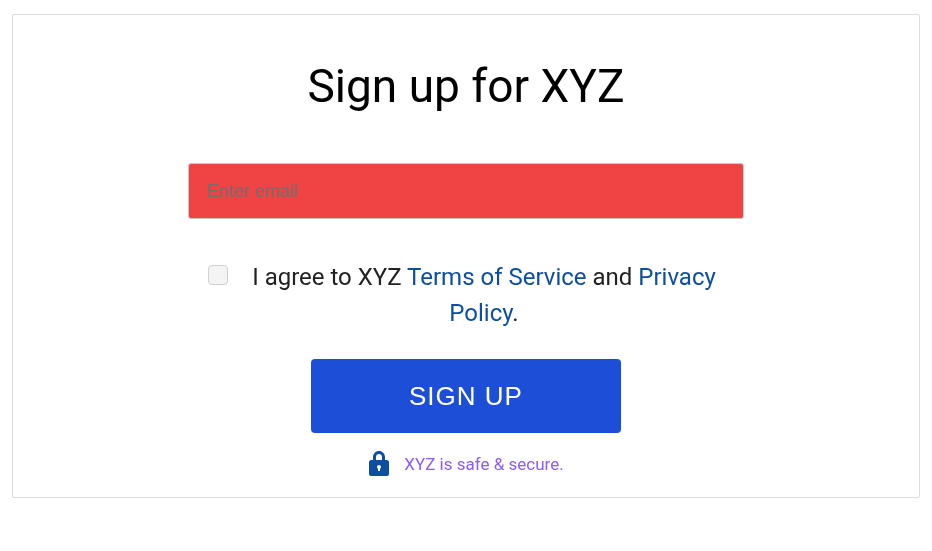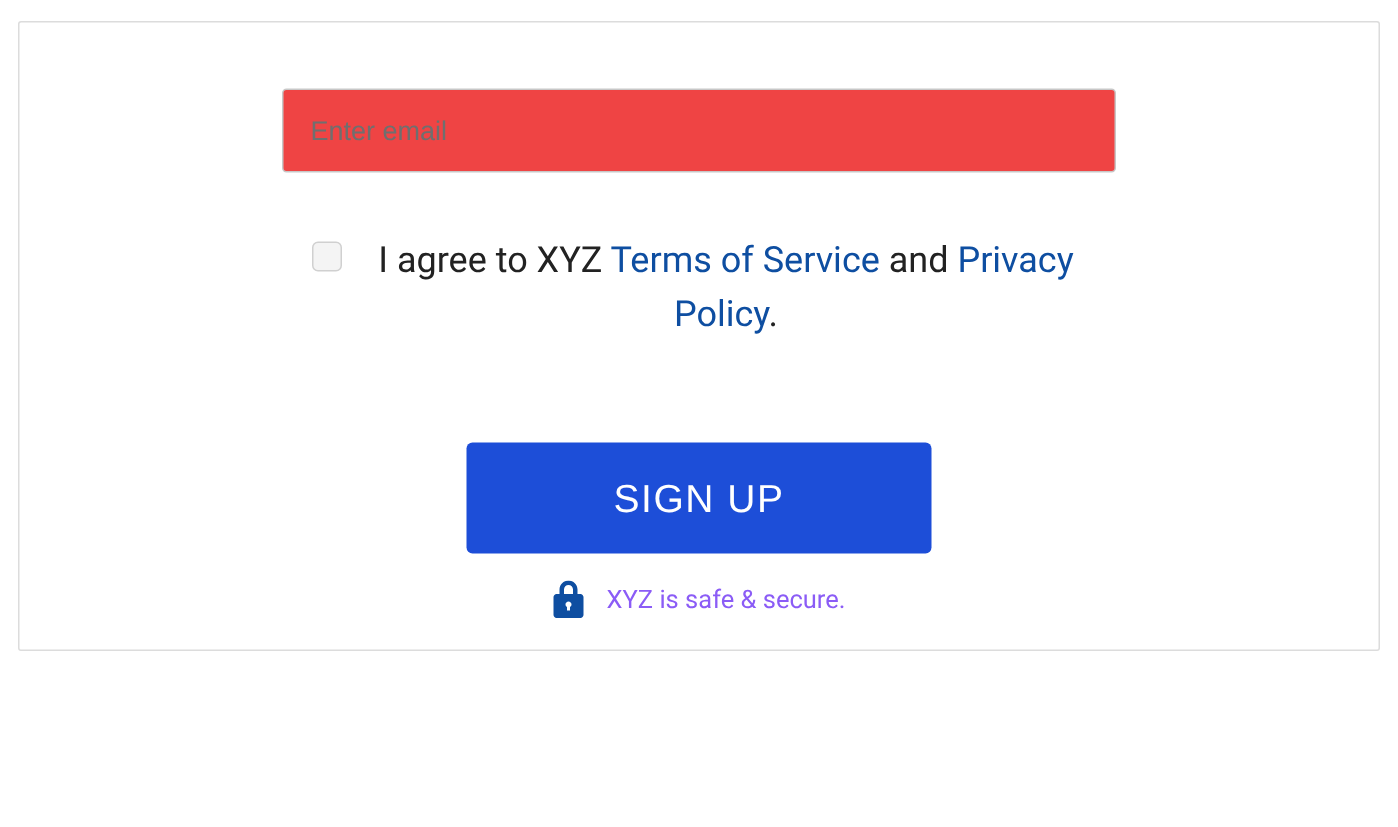--- a/index.html
+++ b/index.html
@@ -46,21 +46,21 @@
       margin-bottom: 40px;
     }
     .email-input::placeholder {
       color: #6f6f6f;
     }
     .agreement-row {
       display: flex;
       align-items: flex-start;
       justify-content: center;
       gap: 16px;
-      margin-bottom: 68px;
+      margin-bottom: 28px;
       width: 556px;
     }
     .checkbox {
       appearance: none;
       -webkit-appearance: none;
       width: 20px;
       height: 20px;
       border: 1px solid #d0d0d0;
       border-radius: 4px;
       background: #f4f4f4;
@@ -99,20 +99,21 @@
       font-size: 17px;
     }
     .lock-icon svg {
       display: block;
     }
   </style>
 </head>
 <body>
 
 <div class="card">
+  <h1 class="title">Sign up for XYZ</h1>
 
   <input type="text" class="email-input" placeholder="Enter email" style="">
 
   <div class="agreement-row">
     <input type="checkbox" class="checkbox" style="">
     <div class="agreement-text">
       <span>I agree to XYZ </span><a href="#">Terms of Service</a><span> and </span><a href="#">Privacy Policy</a><span>.</span>
     </div>
   </div>
 

